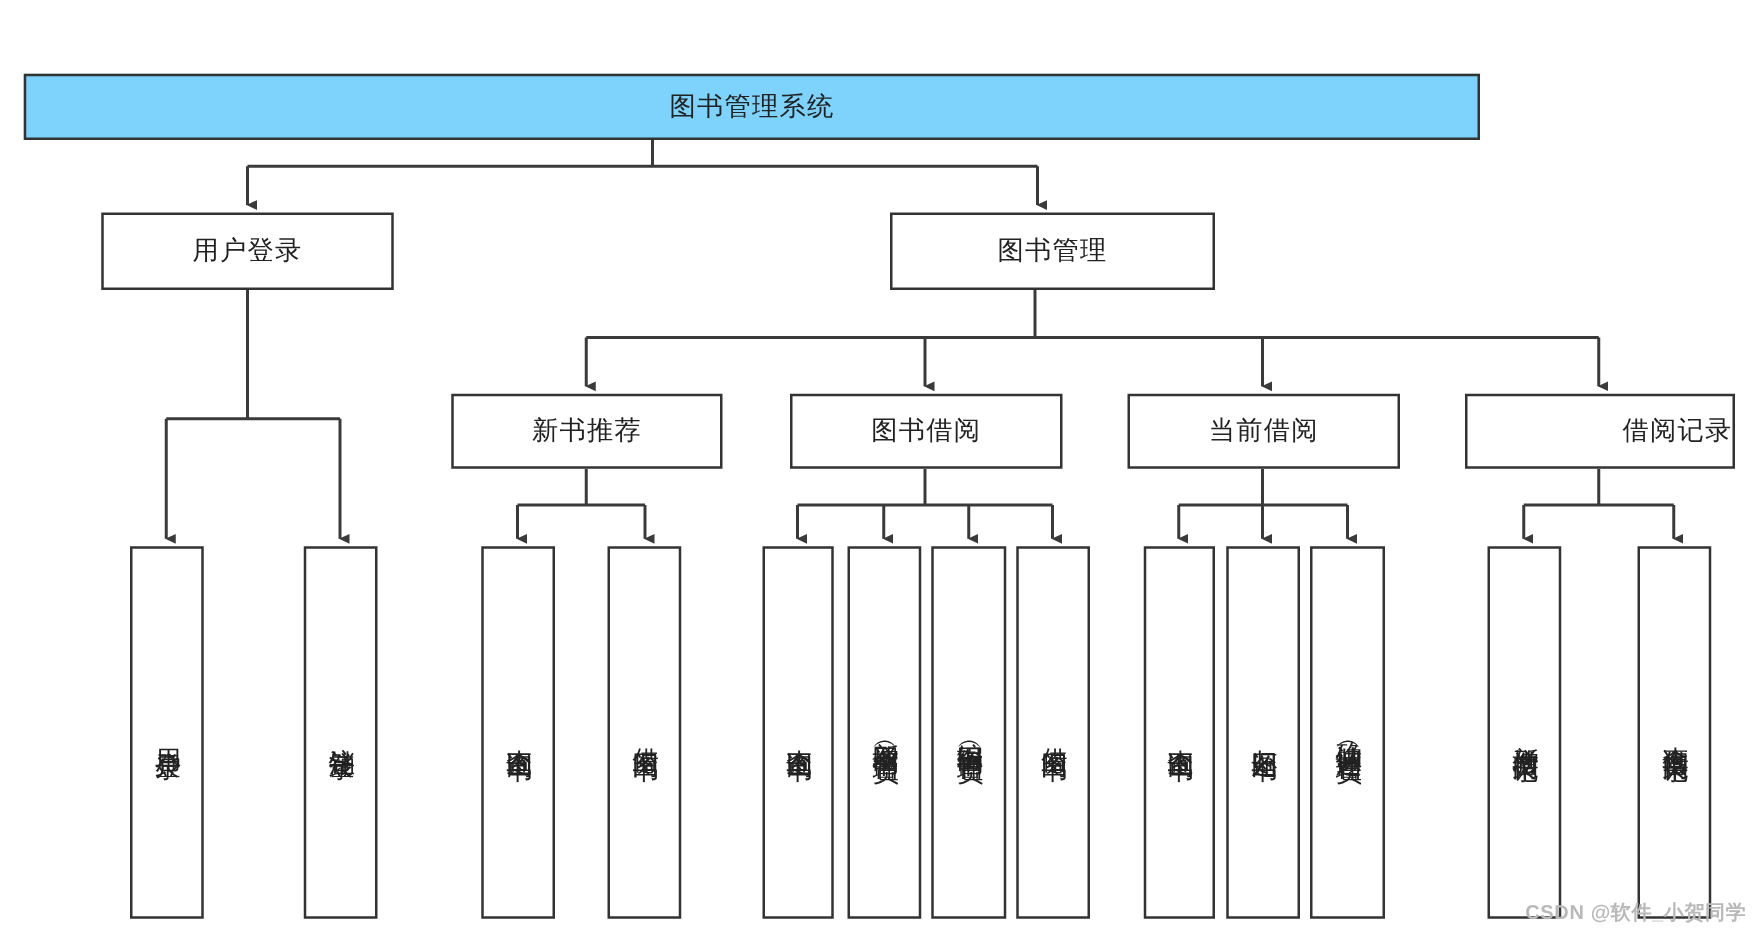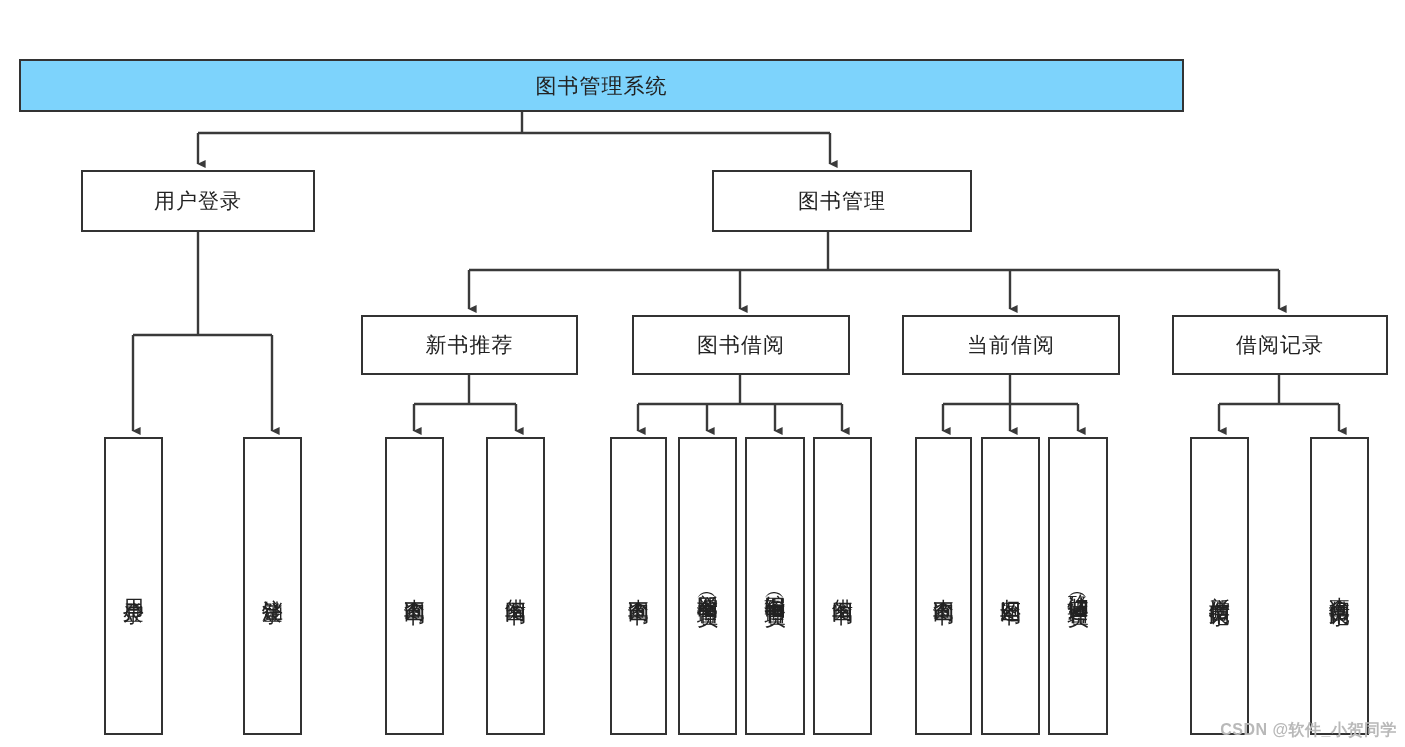--- a/index.html
+++ b/index.html
@@ -138,21 +138,21 @@
 
   <div class="node node-h" style="left: 361px; top: 315px; width: 217px; height: 60px; border-color: rgb(51, 51, 51); background: rgb(255, 255, 255); color: rgb(34, 34, 34);">
     <span>新书推荐</span>
   </div>
   <div class="node node-h" style="left: 902px; top: 315px; width: 218px; height: 60px; border-color: rgb(51, 51, 51); background: rgb(255, 255, 255); color: rgb(34, 34, 34);">
     <span>当前借阅</span>
   </div>
   <div class="node node-h" style="left: 632px; top: 315px; width: 218px; height: 60px; border-color: rgb(51, 51, 51); background: rgb(255, 255, 255); color: rgb(34, 34, 34);">
     <span>图书借阅</span>
   </div>
-  <div class="node node-h" style="left: 1172px; top: 315px; width: 216px; height: 60px; border-color: rgb(51, 51, 51); background: rgb(255, 255, 255); color: rgb(34, 34, 34);">
+  <div class="node node-h" style="left: 1172px; top: 315px; width: 216px; height: 60px; border-color: rgb(51, 51, 51); background: rgb(255, 255, 255); color: rgb(34, 34, 34); justify-content: flex-end;">
     <span>借阅记录</span>
   </div>
 
   <div class="node node-v" style="left: 104px; top: 437px; width: 59px; height: 298px; border-color: rgb(51, 51, 51); background: rgb(255, 255, 255); color: rgb(34, 34, 34);">
     <span class="vlabel">用户登录</span>
   </div>
   <div class="node node-v" style="left: 243px; top: 437px; width: 59px; height: 298px; border-color: rgb(51, 51, 51); background: rgb(255, 255, 255); color: rgb(34, 34, 34);">
     <span class="vlabel">注销登录</span>
   </div>
   <div class="node node-v" style="left: 385px; top: 437px; width: 59px; height: 298px; border-color: rgb(51, 51, 51); background: rgb(255, 255, 255); color: rgb(34, 34, 34);">

